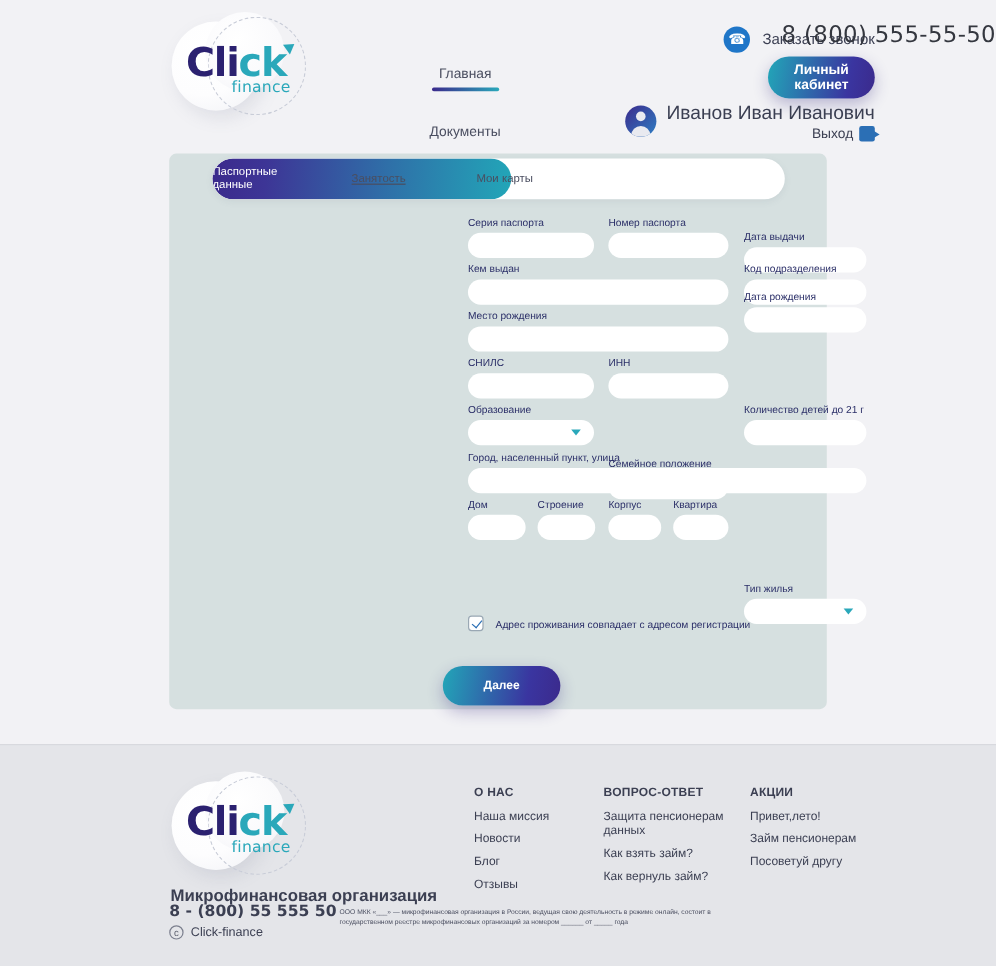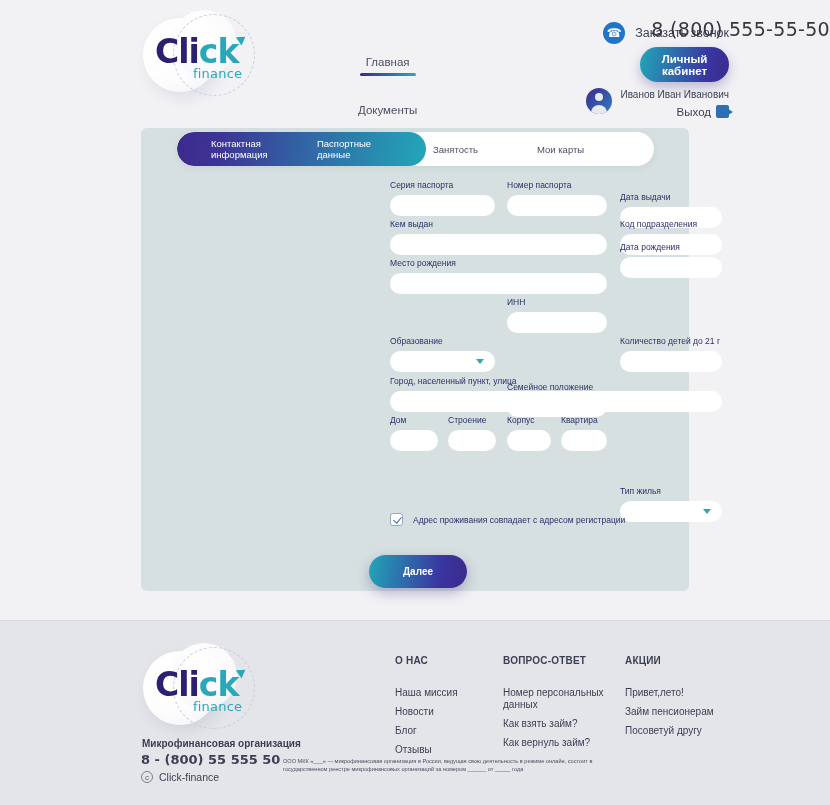--- a/index.html
+++ b/index.html
@@ -178,21 +178,21 @@
   .avatar::after {
     content: "";
     position: absolute;
     bottom: 0px; left: 5px;
     width: 16px; height: 9px;
     border-radius: 8px 8px 0 0;
     background: #e9eaf0;
   }
   .user-texts { text-align: right; }
   .user-name {
-    font-size: 10px;
+    font-size: 16px;
     color: #3b3f52;
     line-height: 14px;
   }
   .logout-row {
     display: flex;
     align-items: center;
     justify-content: flex-end;
     gap: 5px;
     margin-top: 3px;
   }
@@ -249,21 +249,21 @@
     display: flex;
     align-items: center;
     font-size: 9.5px;
     line-height: 11px;
     cursor: pointer;
     color: #4a4e60;
   }
   .tab.on { color: #ffffff; }
   .tab-1 { width: 140px; padding-left: 34px; }
   .tab-2 { width: 110px; }
-  .tab-3 { width: 110px; padding-left: 6px; }
+  .tab-3 { width: 110px; padding-left: 6px; text-decoration: underline; }
   .tab-4 { width: 110px; }
 
   .form-area {
     position: absolute;
     left: 0; top: 46px;
     right: 0; bottom: 0;
   }
 
   .fld {
     position: absolute;
@@ -361,21 +361,21 @@
     left: 141px;
     top: 20px;
     width: 120px;
     height: 96px;
   }
 
   .f-org {
     position: absolute;
     left: 142px;
     top: 117px;
-    font-size: 10px;
+    font-size: 14px;
     font-weight: 700;
     color: #3b3f52;
   }
   .f-phone {
     position: absolute;
     left: 141px;
     top: 131px;
     font-size: 13px;
     font-weight: 700;
     color: #3b3f52;
@@ -401,21 +401,21 @@
   }
 
   .f-col { position: absolute; top: 34px; }
   .f-col-1 { left: 395px; width: 100px; }
   .f-col-2 { left: 503px; width: 110px; }
   .f-col-3 { left: 625px; width: 120px; }
   .f-col-title {
     font-size: 10px;
     font-weight: 700;
     color: #3b3f52;
-    margin-bottom: 21px;
+    margin-bottom: 9px;
     letter-spacing: .2px;
   }
   .f-link {
     font-size: 10px;
     color: #3b3f52;
     margin-bottom: 7px;
     line-height: 12px;
     cursor: pointer;
   }
 
@@ -469,26 +469,20 @@
         <span class="logout-icon"></span>
       </div>
     </div>
   </div>
 </div>
 
 <div class="panel">
 
   <div class="tabbar">
     <div class="tab-highlight"></div>
-    <div class="tab tab-1 on">
-      <div>
-        <div>Контактная</div>
-        <div>информация</div>
-      </div>
-    </div>
     <div class="tab tab-2 on">
       <div>
         <div>Паспортные</div>
         <div>данные</div>
       </div>
     </div>
     <div class="tab tab-3">Занятость</div>
     <div class="tab tab-4">Мои карты</div>
   </div>
 
@@ -518,20 +512,24 @@
 
     <div class="fld" style="left:249px; top:84px; width:217px;">
       <div class="fld-label">Место рождения</div>
       <input class="fld-input" value="" style="">
     </div>
     <div class="fld" style="left:479px; top:68px; width:102px;">
       <div class="fld-label">Дата рождения</div>
       <input class="fld-input" value="" style="">
     </div>
 
+    <div class="fld" style="left:249px; top:123px; width:105px;">
+      <div class="fld-label">СНИЛС</div>
+      <input class="fld-input" value="" style="">
+    </div>
     <div class="fld" style="left:366px; top:123px; width:100px;">
       <div class="fld-label">ИНН</div>
       <input class="fld-input" value="" style="">
     </div>
 
     <div class="fld fld-select" style="left:249px; top:162px; width:105px;">
       <div class="fld-label">Образование</div>
       <input class="fld-input" value="" style="">
       <span class="caret"></span>
     </div>
@@ -602,21 +600,21 @@
   <div class="f-col f-col-1">
     <div class="f-col-title">О НАС</div>
     <div class="f-link">Наша миссия</div>
     <div class="f-link">Новости</div>
     <div class="f-link">Блог</div>
     <div class="f-link">Отзывы</div>
   </div>
 
   <div class="f-col f-col-2">
     <div class="f-col-title">ВОПРОС-ОТВЕТ</div>
-    <div class="f-link">Номер персональных данных</div>
+    <div class="f-link">Защита пенсионерам данных</div>
     <div class="f-link">Как взять займ?</div>
     <div class="f-link">Как вернуль займ?</div>
   </div>
 
   <div class="f-col f-col-3">
     <div class="f-col-title">АКЦИИ</div>
     <div class="f-link">Привет,лето!</div>
     <div class="f-link">Займ пенсионерам</div>
     <div class="f-link">Посоветуй другу</div>
   </div>

